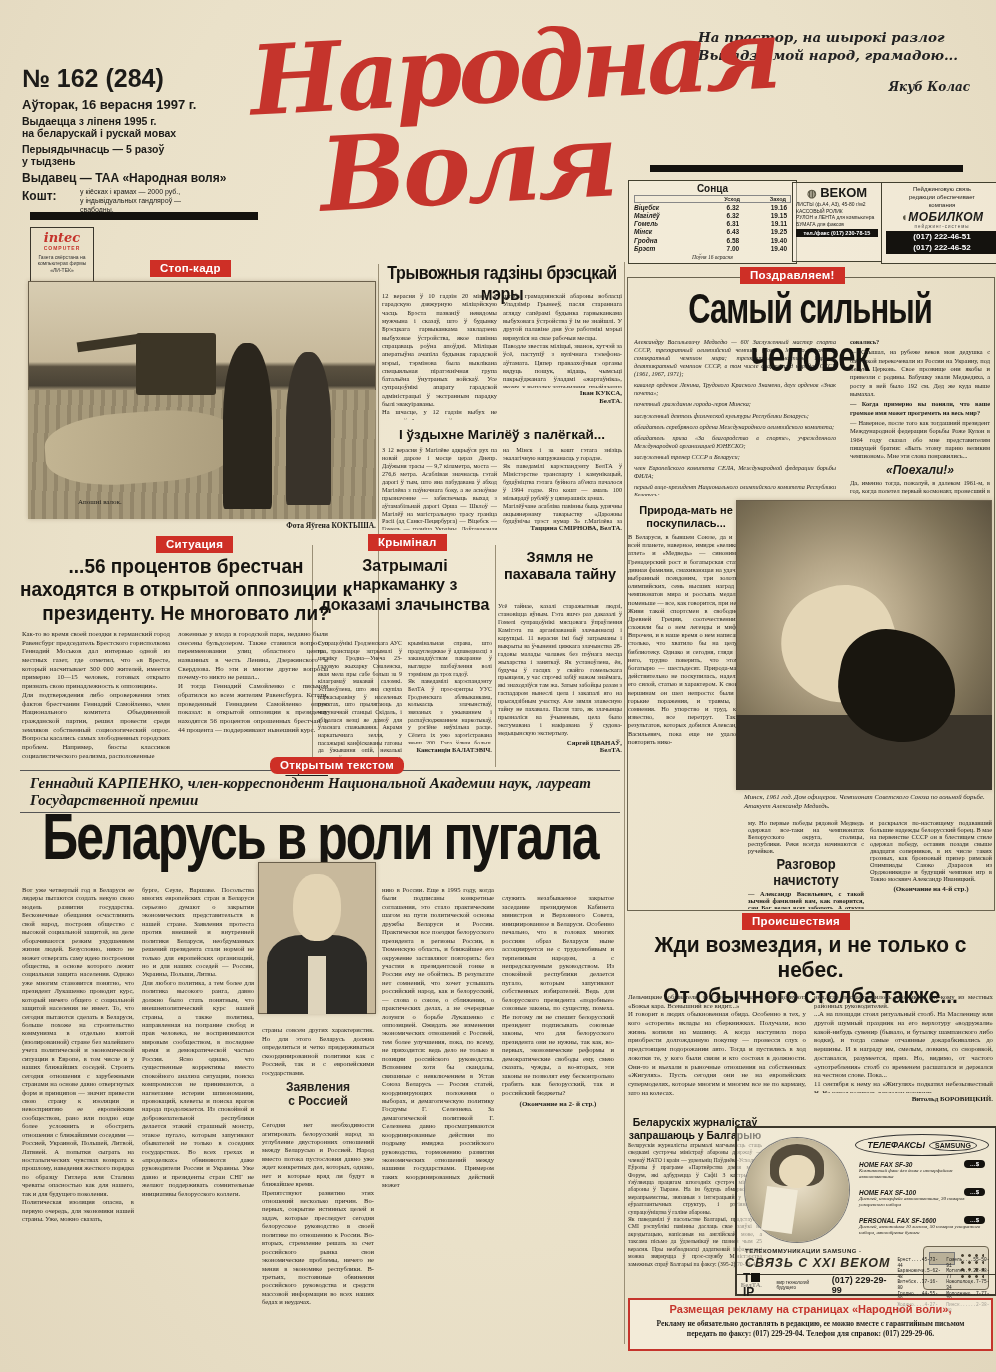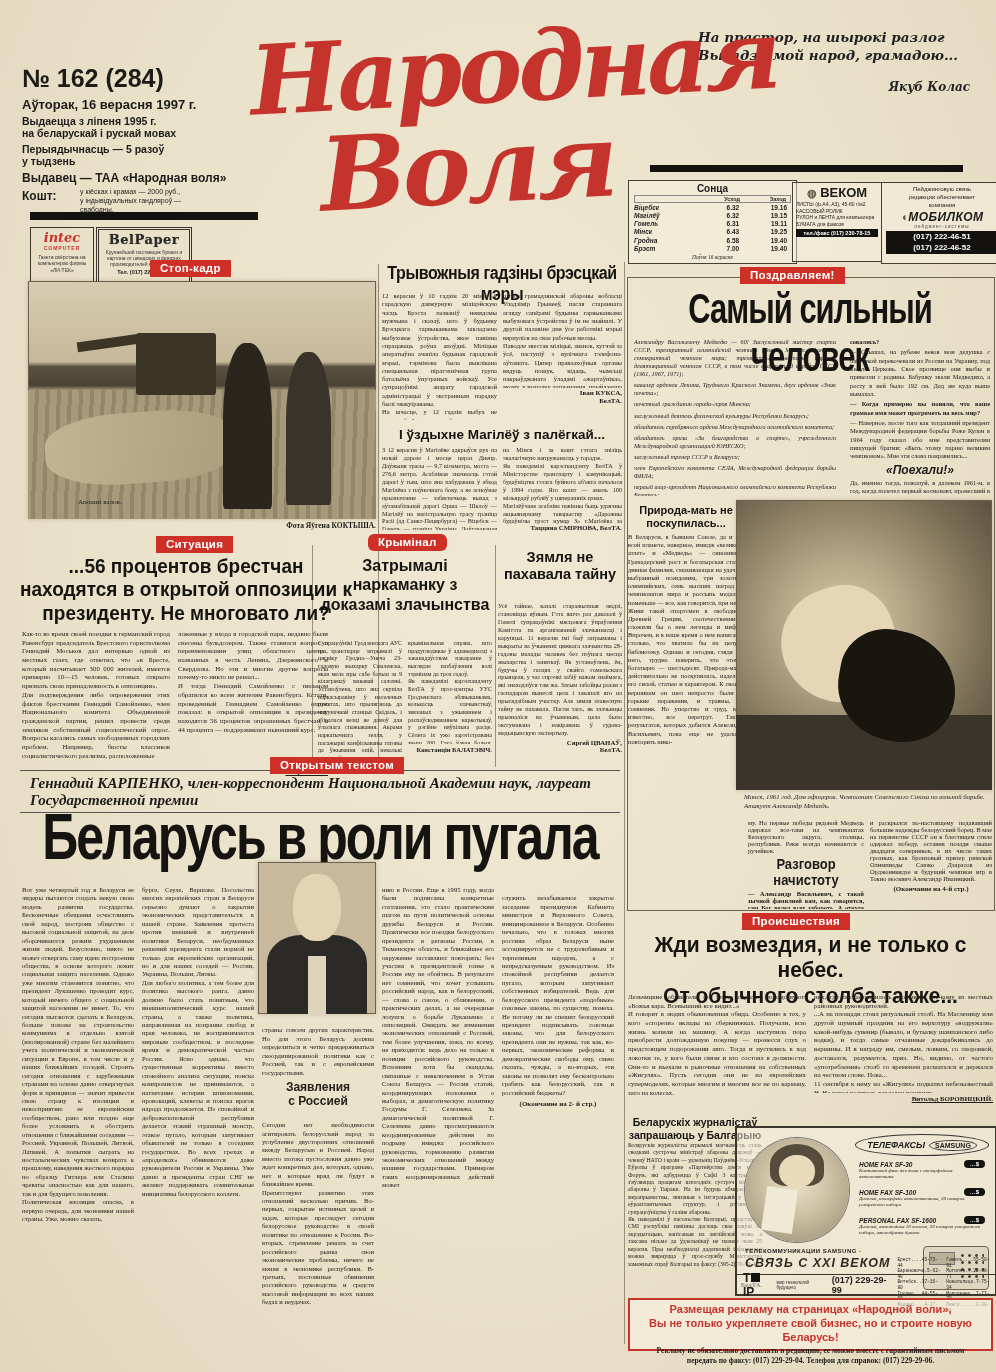--- a/index.html
+++ b/index.html
@@ -84,21 +84,21 @@
   #mg-c1{left:382px;top:446px;width:115px;height:84px;font-size:6.2px;}
   #mg-c2{left:503px;top:446px;width:119px;height:78px;font-size:6.2px;}
   #mg-by{left:503px;top:524px;width:119px;font-size:6.8px;}
   
   #sit-label{left:156px;top:536px;}
   #sit-title{left:20px;top:555px;width:332px;font-size:19px;line-height:1.12;transform:scaleY(1.08);}
   #sit-c1{left:22px;top:630px;width:148px;height:140px;font-size:6.8px;}
   #sit-c2{left:178px;top:630px;width:150px;height:112px;font-size:6.8px;}
   #sit-by{left:178px;top:768px;width:150px;text-decoration:underline;}
   
-  #cr-label{left:368px;top:534px;border-radius:6px;}
+  #cr-label{left:368px;top:534px;}
   #cr-title{left:316px;top:556px;width:178px;font-size:16px;line-height:1.15;transform:scaleY(1.05);}
   #cr-c1{left:318px;top:640px;width:84px;height:124px;font-size:6px;}
   #cr-c2{left:408px;top:640px;width:84px;height:104px;font-size:6px;}
   #cr-by{left:378px;top:746px;width:114px;font-size:6.5px;}
   
   #zy-title{left:498px;top:549px;width:124px;font-size:14.5px;line-height:1.15;}
   #zy-body{left:498px;top:602px;width:124px;height:136px;font-size:6.2px;}
   #zy-by{left:498px;top:739px;width:124px;font-size:6.8px;}
   
   #sm-frame{left:627px;top:277px;width:366px;height:632px;border:1px solid #6b6450;}
@@ -116,38 +116,38 @@
      background:radial-gradient(circle at 42% 42%, #d9cbac 0%, #b5a688 28%, #7d7157 62%, #463e30 100%);}
   #sm-photo .mat{position:absolute;left:0;bottom:0;width:100%;height:26%;background:#3a342a;}
   #sm-photo .w1{position:absolute;left:18%;top:30%;width:45%;height:40%;background:#e4d6b6;border-radius:50% 45% 40% 55%;transform:rotate(-18deg);}
   #sm-photo .w2{position:absolute;left:40%;top:45%;width:46%;height:38%;background:#19160f;border-radius:40% 55% 45% 50%;transform:rotate(10deg);}
   #sm-cap{left:744px;top:793px;width:248px;font:italic 6.8px "Liberation Serif",serif;line-height:1.3;}
   #sm-mid{left:748px;top:819px;width:116px;height:90px;font-size:6.4px;overflow:hidden;text-align:justify;}
   #sm-mid .subtalk{font:bold 13px "Liberation Sans",sans-serif;text-align:center;margin:3px 0;transform:scaleY(1.1);}
   #sm-rightcol{left:870px;top:819px;width:122px;height:90px;font-size:6.4px;overflow:hidden;text-align:justify;}
   .cont{font-weight:bold;text-align:center;font-size:7px;margin-top:3px;}
   
-  #pg-label{left:270px;top:757px;}
+  #pg-label{left:270px;top:757px;border-radius:7px;}
   #pg-head{left:20px;top:770px;width:600px;border-top:1px solid #555;}
   #pg-byline{font:italic bold 15px "Liberation Serif",serif;padding:4px 10px 3px;border-bottom:1px solid #555;}
   #pg-title{left:20px;top:800px;width:600px;font-size:50px;letter-spacing:-2px;transform:scaleY(1.28);white-space:nowrap;}
   .pgcol{top:886px;width:112px;height:472px;font-size:6.6px;}
   #pg-c1{left:22px;}#pg-c2{left:142px;}#pg-c4{left:382px;}#pg-c5{left:502px;}
   #pg-photo{left:258px;top:862px;width:118px;height:152px;background:#c8b99c;}
   #pg-photo .suit{position:absolute;left:8%;bottom:0;width:84%;height:52%;background:#2c2a26;border-radius:35% 35% 0 0;}
   #pg-photo .shirt{position:absolute;left:42%;bottom:0;width:16%;height:38%;background:#ded4bc;}
   #pg-photo .head{position:absolute;left:30%;top:8%;width:40%;height:44%;background:#e3d4b4;border-radius:46%;}
   #pg-c3{left:262px;top:1018px;width:112px;height:340px;font-size:6.6px;}
   #pg-c3 .subr{font:bold 12px "Liberation Sans",sans-serif;text-align:center;line-height:1.15;margin:4px 0;}
   
   #in-label{left:742px;top:913px;}
   #in-title{left:628px;top:934px;width:365px;font-size:21px;line-height:1.15;transform:scaleY(1.05);}
   #in-c1{left:628px;top:993px;width:178px;height:112px;font-size:6.8px;}
   #in-c2{left:814px;top:993px;width:179px;height:100px;font-size:6.8px;}
-  #in-by{left:814px;top:1095px;width:179px;text-decoration:underline;}
+  #in-by{left:814px;top:1095px;width:179px;}
   
   #bg-title{left:628px;top:1116px;width:134px;font-size:10.5px;line-height:1.2;}
   #bg-body{left:628px;top:1142px;width:134px;height:138px;font-size:5.8px;}
   #bg-by{left:628px;top:1281px;width:134px;font-size:6.5px;}
   
   #ad-box{left:735px;top:1126px;width:258px;height:166px;border:2px solid #3c382c;background:rgba(248,242,226,.5);}
   #ad-oval{position:absolute;left:118px;top:6px;width:132px;height:20px;border:1.5px solid #333;border-radius:50%;
      display:flex;align-items:center;justify-content:center;gap:4px;}
   #ad-oval .tf{font:bold italic 9px "Liberation Sans",sans-serif;}
   #ad-oval .sb{font:bold 7px "Liberation Sans",sans-serif;border:1px solid #333;border-radius:50%;padding:1px 5px;}
@@ -196,25 +196,20 @@
   <div class="abs" id="hdr-price">у кіёсках і крамах — 2000 руб.,
 у індывідуальных гандляроў —
 свабодны.</div>
   <div class="abs" id="bar-left"></div>
 
   <div class="abs" id="box-intec">
     <div class="logo">intec</div>
     <div class="sub">COMPUTER</div>
     <div class="cap">Газета свёрстана на компьютерах фирмы «ЛИ-ТЕК»</div>
   </div>
-  <div class="abs" id="box-belpaper">
-    <div class="bp">BelPaper</div>
-    <div class="cap">Крупнейший поставщик бумаги и картона от шведских и финских производителей на Беларуси</div>
-    <div class="ph">Тел. (017) 223-28-33.</div>
-  </div>
 
   <div class="mh" id="mh1">Народная</div>
   <div class="mh" id="mh2">Воля</div>
   <div class="abs" id="quote">
     <div>На прастор, на шырокі разлог</div>
     <div>Выхадзі, мой народ, грамадою...</div>
     <div class="auth">Якуб Колас</div>
   </div>
   <div class="abs" id="bar-right"></div>
 
@@ -461,17 +456,16 @@
       <span class="cities">Гомель....55-50-91
 Могилев...22-88-77
 Новополоцк.7-75-34
 Молодечно..7-77-70
 Пинск......2-38-48</span>
     </div>
   </div>
 
   <div class="abs" id="banner">
     <div class="r">Размещая рекламу на страницах «Народной воли»,</div>
-    <div class="r">Вы не только укрепляете свой бизнес, но и строите новую Беларусь!</div>
     <div class="b"><span>Рекламу не обязательно доставлять в редакцию, ее можно вместе с гарантийным письмом</span><br><span>передать по факсу: (017) 229-29-04. Телефон для справок: (017) 229-29-06.</span></div>
   </div>
 
 </div>
 
 </body></html>

